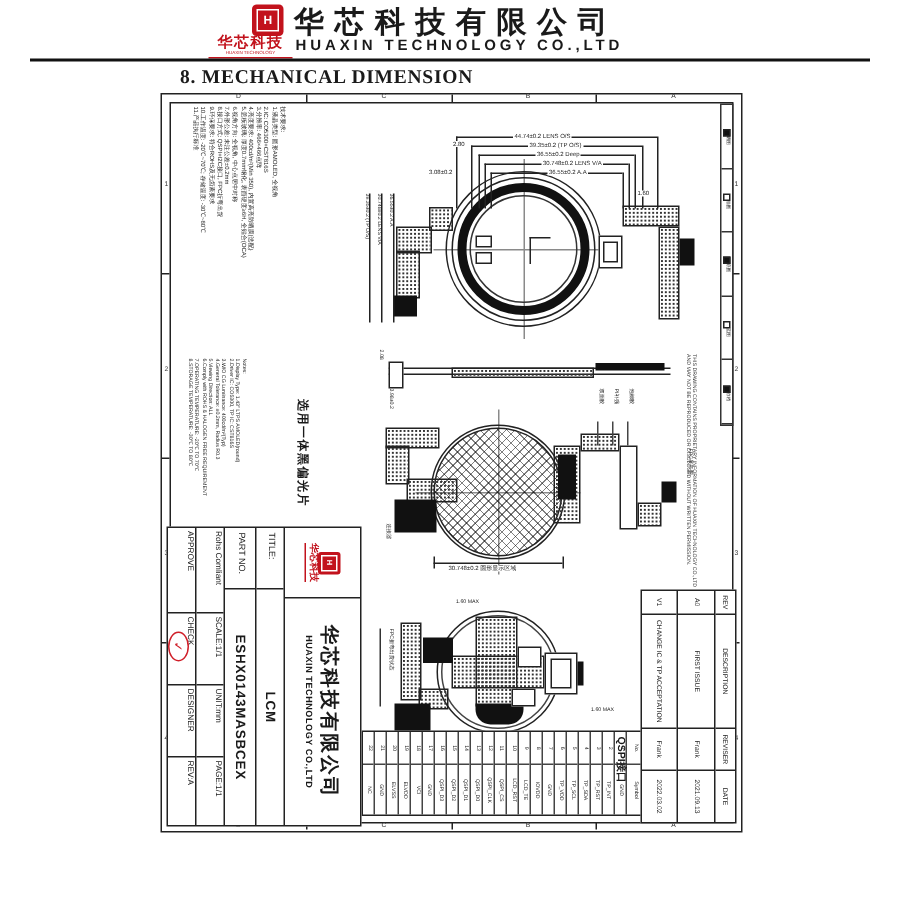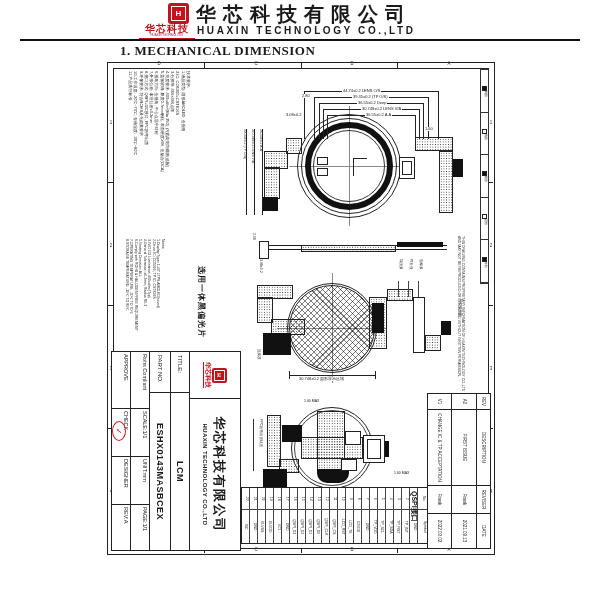--- a/index.html
+++ b/index.html
@@ -86,21 +86,21 @@
   <div class="abs" id="hdr-logo">
     <div class="inner">H</div>
   </div>
   <div class="abs" id="hdr-cn">华芯科技有限公司</div>
   <div class="abs" id="hdr-stamp">
     <div class="s1">华芯科技</div>
     <div class="s2">HUAXIN TECHNOLOGY</div>
   </div>
   <div class="abs" id="hdr-en">HUAXIN TECHNOLOGY CO.,LTD</div>
   <div class="abs" id="hdr-rule"></div>
-  <div class="abs" id="sec-title">1. MECHANICAL DIMENSION</div>
+  <div class="abs" id="sec-title">8. MECHANICAL DIMENSION</div>
 
   <div class="abs" id="sheet">
     <div class="abs" id="innerframe"></div>
     <div id="zones">
         <div class="abs zone" style="left: 48px; top: -1px;">D</div>
         <div class="abs zone" style="left: 48px; top: 485px;">D</div>
         <div class="abs zone" style="left: 145px; top: -1px;">C</div>
         <div class="abs zone" style="left: 145px; top: 485px;">C</div>
         <div class="abs zone" style="left: 241px; top: -1px;">B</div>
         <div class="abs zone" style="left: 241px; top: 485px;">B</div>

